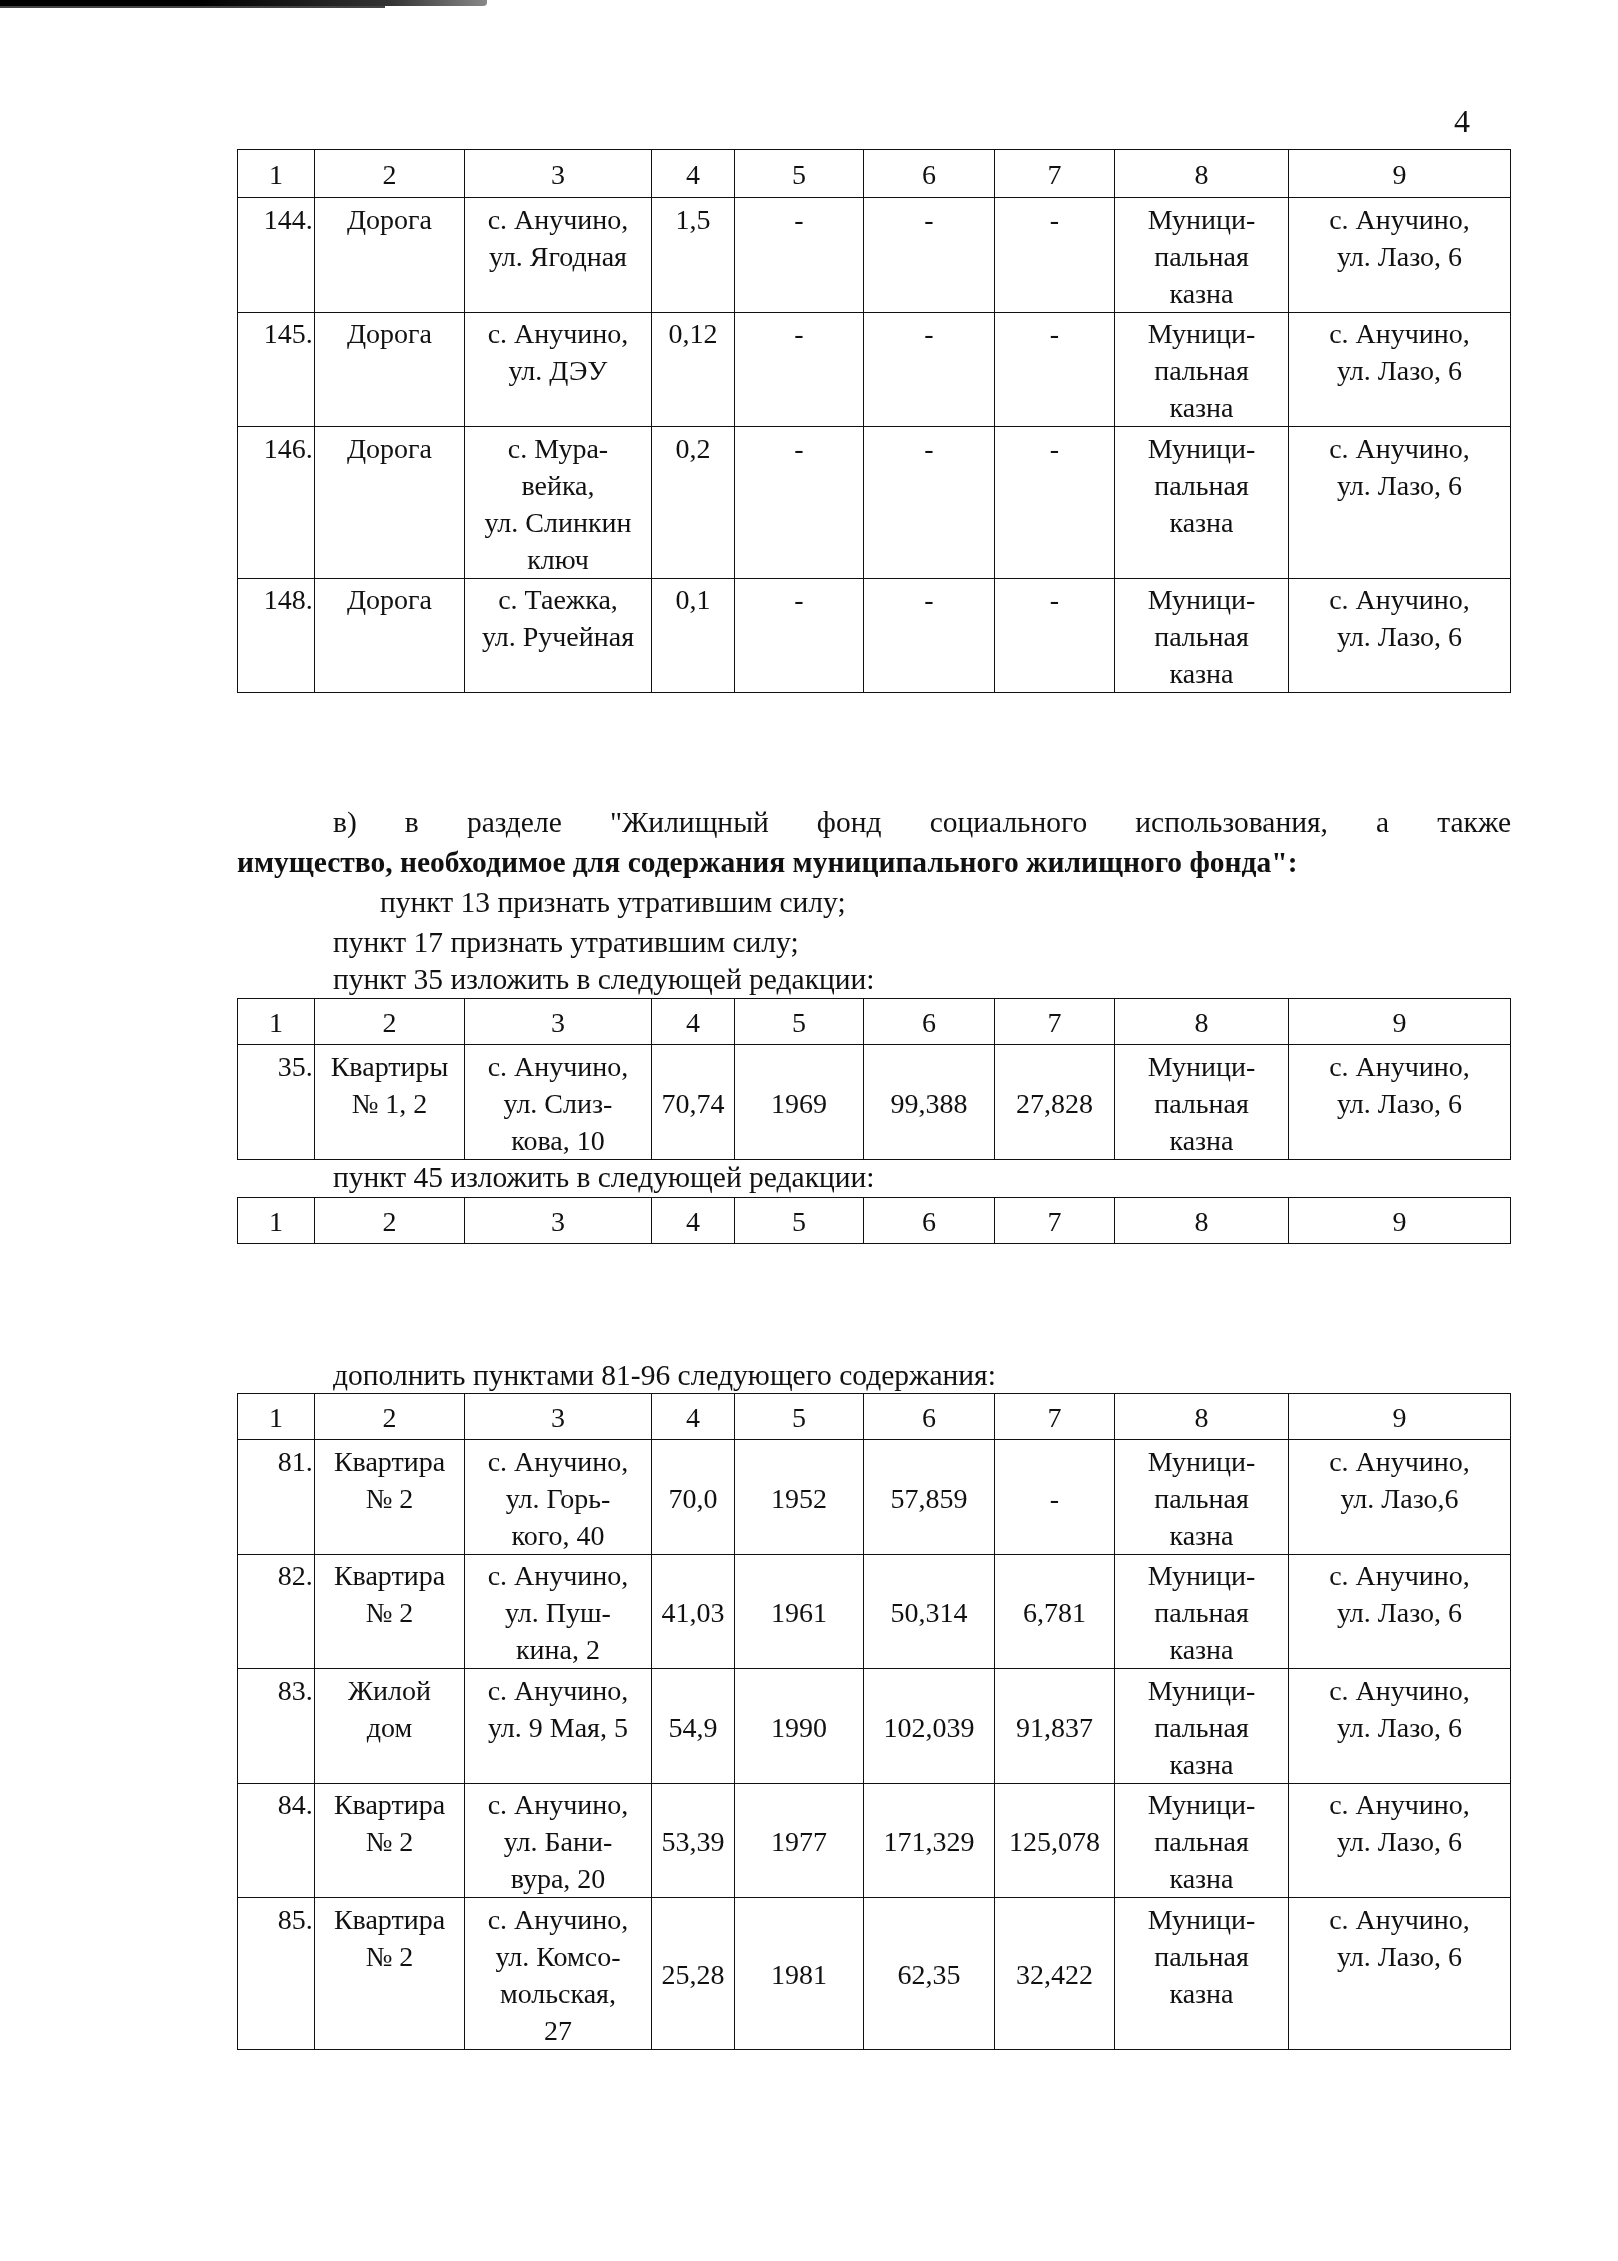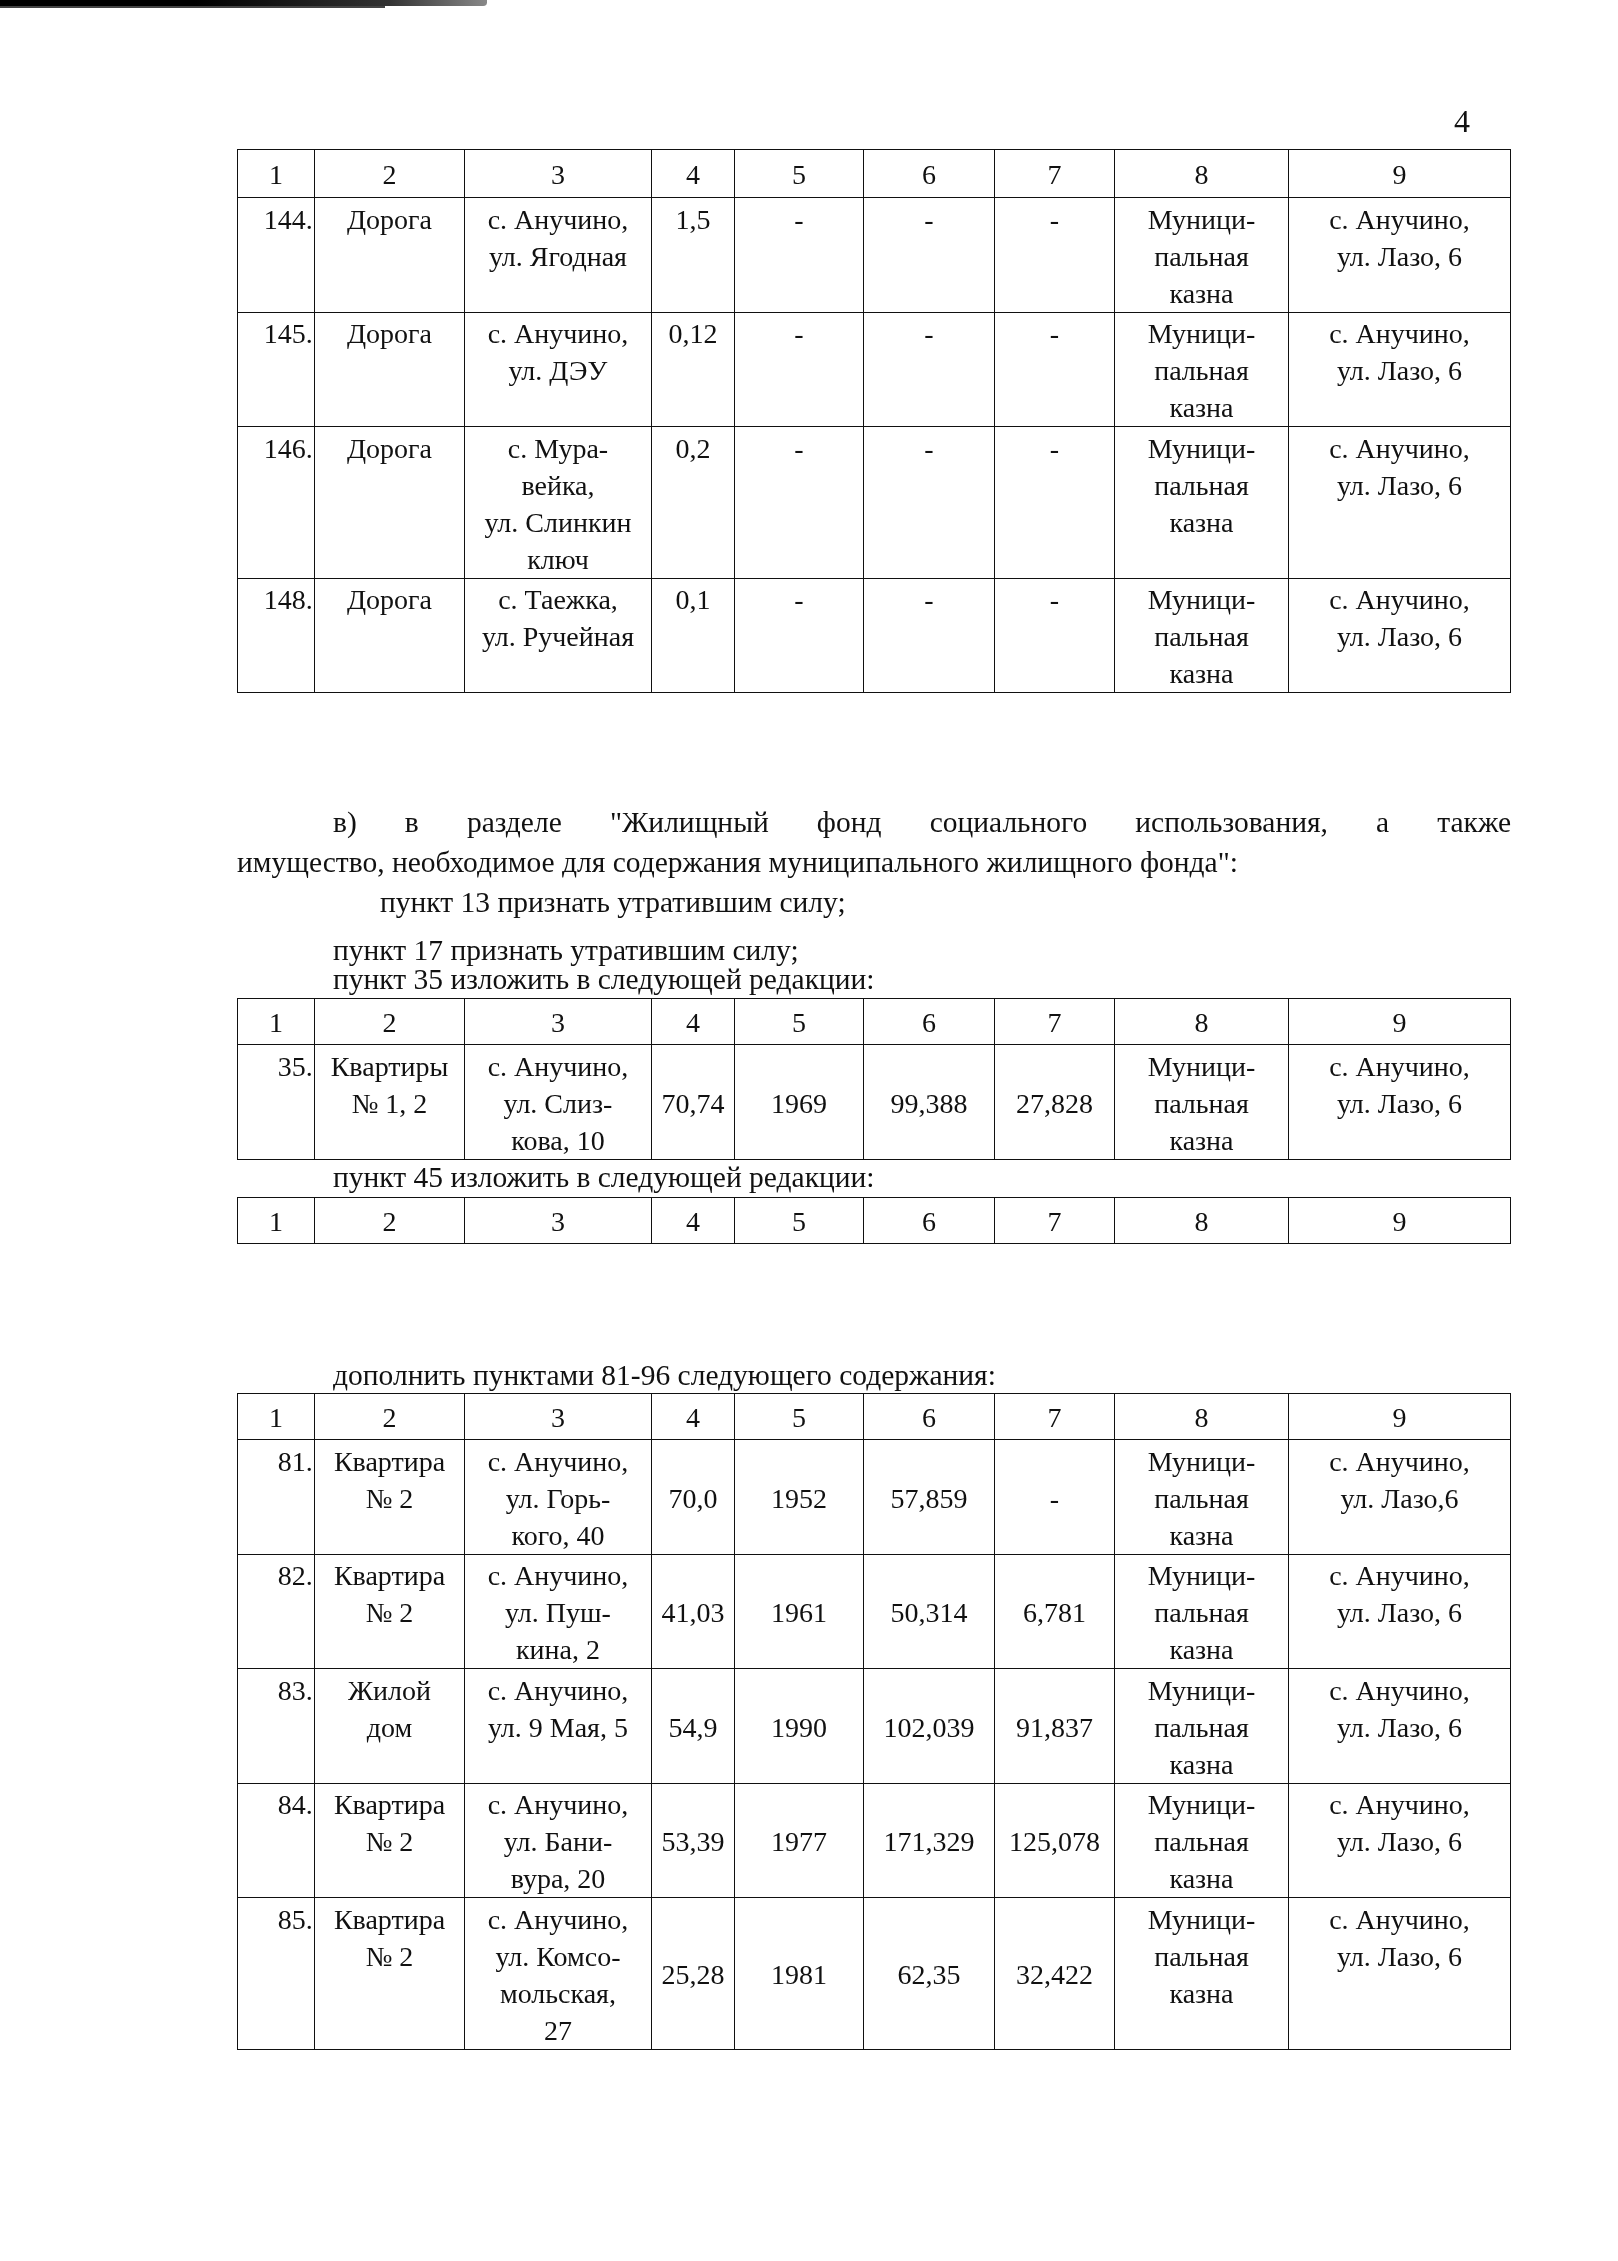--- a/index.html
+++ b/index.html
@@ -109,23 +109,23 @@
         <td>-</td>
         <td>-</td>
         <td>-</td>
         <td>Муници-<br>пальная<br>казна</td>
         <td>с. Анучино,<br>ул. Лазо, 6</td>
       </tr>
     </tbody>
 </table>
 
 <div class="para justify" style="left:333px; top:802px; width:1178px;">в) в разделе "Жилищный фонд социального использования, а также</div>
-<div class="para" style="left:237px; top:842px;">имущество, необходимое для содержания муниципального жилищного фонда":</div>
+<div class="para" style="left:237px; top:842px;font-weight:bold;">имущество, необходимое для содержания муниципального жилищного фонда":</div>
 <div class="para" style="left:333px; top:882px;margin-left:47px;">пункт 13 признать утратившим силу;</div>
-<div class="para" style="left:333px; top:922px;margin-top:8px;">пункт 17 признать утратившим силу;</div>
+<div class="para" style="left:333px; top:922px;">пункт 17 признать утратившим силу;</div>
 <div class="para" style="left:333px; top:959px;">пункт 35 изложить в следующей редакции:</div>
 
 <table class="grid" style="top:998px;">
   <colgroup>
     <col style="width:77px">
       <col style="width:150px">
       <col style="width:187px">
       <col style="width:83px">
       <col style="width:129px">
       <col style="width:131px">

